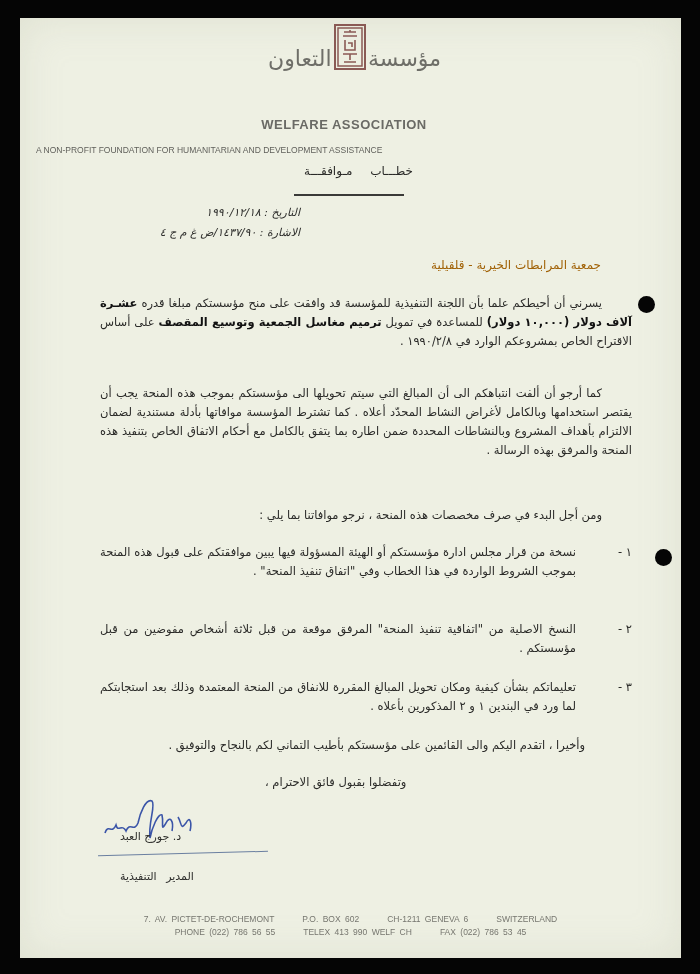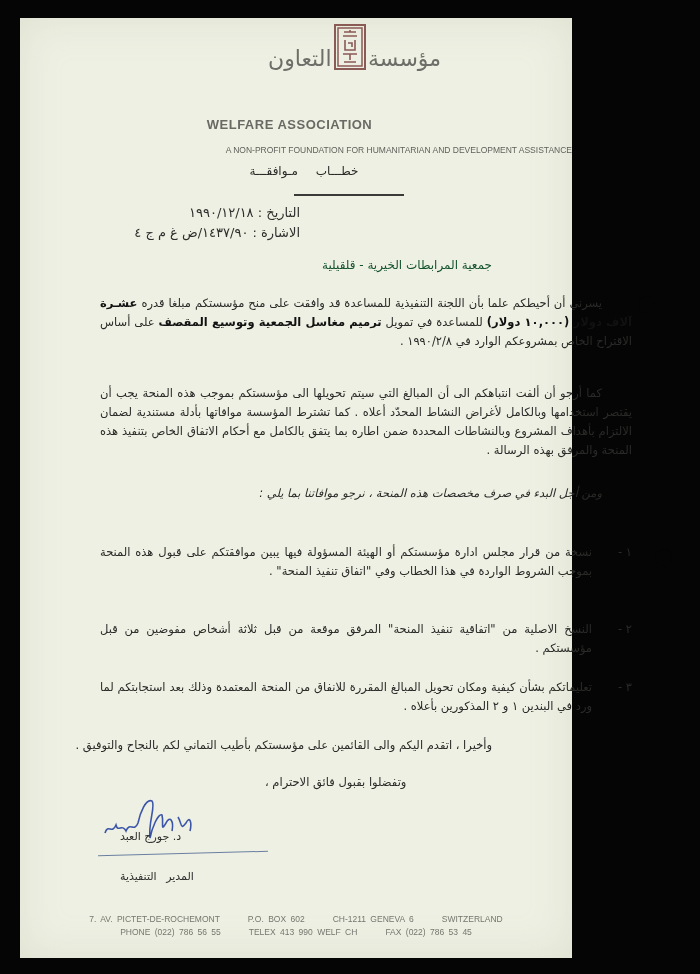--- a/index.html
+++ b/index.html
@@ -1,21 +1,21 @@
 <!DOCTYPE html>
 <html><head>
   <meta charset="utf-8">
   <style>
     html, body { margin: 0; padding: 0; }
     body {
       width: 700px; height: 974px; background: #050505; position: relative; overflow: hidden;
       font-family: "DejaVu Sans", sans-serif;
     }
     .page {
-      position: absolute; left: 20px; top: 18px; width: 552px; height: 940px;
+      position: absolute; left: 20px; top: 18px; width: 661px; height: 940px;
       background: #eef0e3;
       box-shadow: inset 0 0 40px rgba(180,185,160,0.25);
     }
     .punch-hole {
       position: absolute; width: 17px; height: 17px; border-radius: 50%; background: #050505;
     }
     .logo-emblem {
       position: absolute; left: 314px; top: 6px; width: 32px; height: 46px;
     }
     .logo-arabic {
@@ -23,41 +23,41 @@
       color: #6e6e68; direction: rtl;
     }
     .logo-arabic.left { left: 248px; }
     .logo-arabic.right { left: 348px; }
     .logo-en {
       position: absolute; left: 0; right: 13px; top: 67px; text-align: center;
       font-family: "Liberation Sans", sans-serif; font-weight: bold; font-size: 13px;
       color: #6a6a65; letter-spacing: 0.5px;
     }
     .tagline {
-      position: absolute; left: 16px; right: 0; top: 127px; text-align: right;
+      position: absolute; left: 16px; right: 0; top: 127px; text-align: left;
       font-family: "Liberation Sans", sans-serif; font-size: 8.5px; color: #5f5f5a;
     }
     .letter-title {
       position: absolute; left: 16px; right: 0; top: 146px; text-align: center;
       font-size: 12px; color: #2a2a28; direction: rtl; word-spacing: 14px;
     }
     .title-rule {
       position: absolute; left: 274px; top: 176px; width: 110px; height: 1.5px; background: #3a3a38;
     }
-    .meta { position: absolute; left: 80px; top: 185px; width: 200px; direction: rtl; text-align: right; font-size: 13px; color: #2e2e2c; line-height: 20px; }
-    .recipient { position: absolute; right: 80px; top: 240px; direction: rtl; font-size: 12px; color: #14532d; }
+    .meta { position: absolute; left: 80px; top: 185px; width: 200px; direction: rtl; text-align: right; font-size: 11px; color: #2e2e2c; line-height: 20px; font-style: italic; }
+    .recipient { position: absolute; right: 80px; top: 240px; direction: rtl; font-size: 12px; color: #a16207; }
     .body-text {
       position: absolute; left: 80px; width: 532px; direction: rtl; text-align: justify;
       font-size: 11.5px; color: #2a2a28; line-height: 19px;
     }
     .body-text b { color: #111; }
     .list-item { position: absolute; left: 80px; width: 532px; direction: rtl; font-size: 11.5px; color: #2a2a28; line-height: 19px; }
     .list-item .num { position: absolute; right: 0; top: 0; }
-    .list-item .txt { margin-right: 40px; display: block; text-align: justify; }
-    .closing { position: absolute; right: 80px; top: 732px; width: 520px; direction: rtl; font-size: 11.5px; color: #2a2a28; line-height: 19px; }
+    .list-item .txt { margin-right: 56px; display: block; text-align: justify; }
+    .closing { position: absolute; right: 96px; top: 732px; width: 520px; direction: rtl; font-size: 11.5px; color: #2a2a28; line-height: 19px; }
     .regards { position: absolute; left: 245px; top: 770px; direction: rtl; font-size: 11.5px; color: #2a2a28; }
     .signature { position: absolute; left: 90px; top: 785px; width: 150px; height: 55px; }
     .sig-line { position: absolute; left: 78px; top: 835px; width: 170px; height: 1px; background: #6a7fa0; transform: rotate(-1.5deg); }
     .sig-name { position: absolute; left: 120px; top: 840px; direction: rtl; font-size: 11px; color: #2e2e2c; }
     .sig-role { position: absolute; left: 120px; top: 862px; direction: rtl; font-size: 11px; color: #2e2e2c; word-spacing: 6px; }
     .footer {
       position: absolute; left: 0; right: 0; top: 895px; text-align: center;
       font-family: "Liberation Sans", sans-serif; font-size: 8.5px; color: #76766f; line-height: 13px;
       word-spacing: 2px;
     }
@@ -86,26 +86,26 @@
   <div class="title-rule"></div>
 
   <div class="meta">
     <div>التاريخ : ١٩٩٠/١٢/١٨</div>
     <div>الاشارة : ١٤٣٧/٩٠/ض غ م ج ٤</div>
   </div>
 
   <div class="recipient">جمعية المرابطات الخيرية - قلقيلية</div>
 
   <div class="body-text" style="top:276px; text-indent:30px;">
-    <span>يسرني أن أحيطكم علما بأن اللجنة التنفيذية للمساعدة قد وافقت على منح مؤسستكم مبلغا قدره </span><b>عشـرة آلاف دولار (١٠,٠٠٠ دولار)</b><span> للمساعدة في تمويل </span><b>ترميم مغاسل الجمعية وتوسيع المقصف</b><span> على أساس الاقتراح الخاص بمشروعكم الوارد في ١٩٩٠/٢/٨ .</span>
+    <span>يسرني أن أحيطكم علما بأن اللجنة التنفيذية للمؤسسة قد وافقت على منح مؤسستكم مبلغا قدره </span><b>عشـرة آلاف دولار (١٠,٠٠٠ دولار)</b><span> للمساعدة في تمويل </span><b>ترميم مغاسل الجمعية وتوسيع المقصف</b><span> على أساس الاقتراح الخاص بمشروعكم الوارد في ١٩٩٠/٢/٨ .</span>
   </div>
 
   <div class="body-text" style="top:366px; text-indent:30px;">كما أرجو أن ألفت انتباهكم الى أن المبالغ التي سيتم تحويلها الى مؤسستكم بموجب هذه المنحة يجب أن يقتصر استخدامها وبالكامل لأغراض النشاط المحدّد أعلاه . كما تشترط المؤسسة موافاتها بأدلة مستندية لضمان الالتزام بأهداف المشروع وبالنشاطات المحددة ضمن اطاره بما يتفق بالكامل مع أحكام الاتفاق الخاص بتنفيذ هذه المنحة والمرفق بهذه الرسالة .</div>
 
-  <div class="body-text" style="top:466px; text-indent:30px;font-style:italic;">ومن أجل البدء في صرف مخصصات هذه المنحة ، نرجو موافاتنا بما يلي :</div>
+  <div class="body-text" style="top:488px; text-indent:30px;">ومن أجل البدء في صرف مخصصات هذه المنحة ، نرجو موافاتنا بما يلي :</div>
 
   <div class="list-item" style="top:525px;">
     <span class="num">١ -</span>
     <span class="txt">نسخة من قرار مجلس ادارة مؤسستكم أو الهيئة المسؤولة فيها يبين موافقتكم على قبول هذه المنحة بموجب الشروط الواردة في هذا الخطاب وفي "اتفاق تنفيذ المنحة" .</span>
   </div>
   <div class="list-item" style="top:602px;">
     <span class="num">٢ -</span>
     <span class="txt">النسخ الاصلية من "اتفاقية تنفيذ المنحة" المرفق موقعة من قبل ثلاثة أشخاص مفوضين من قبل مؤسستكم .</span>
   </div>
   <div class="list-item" style="top:660px;">

